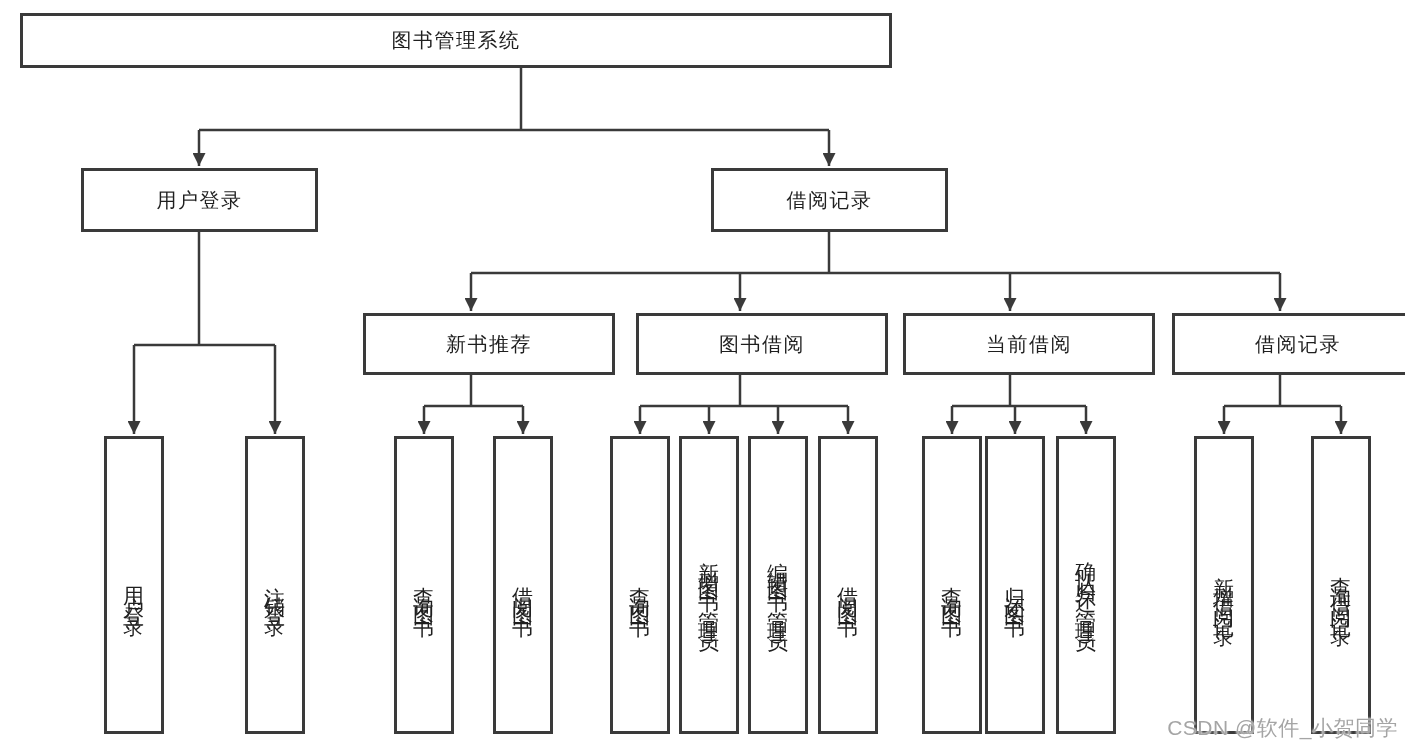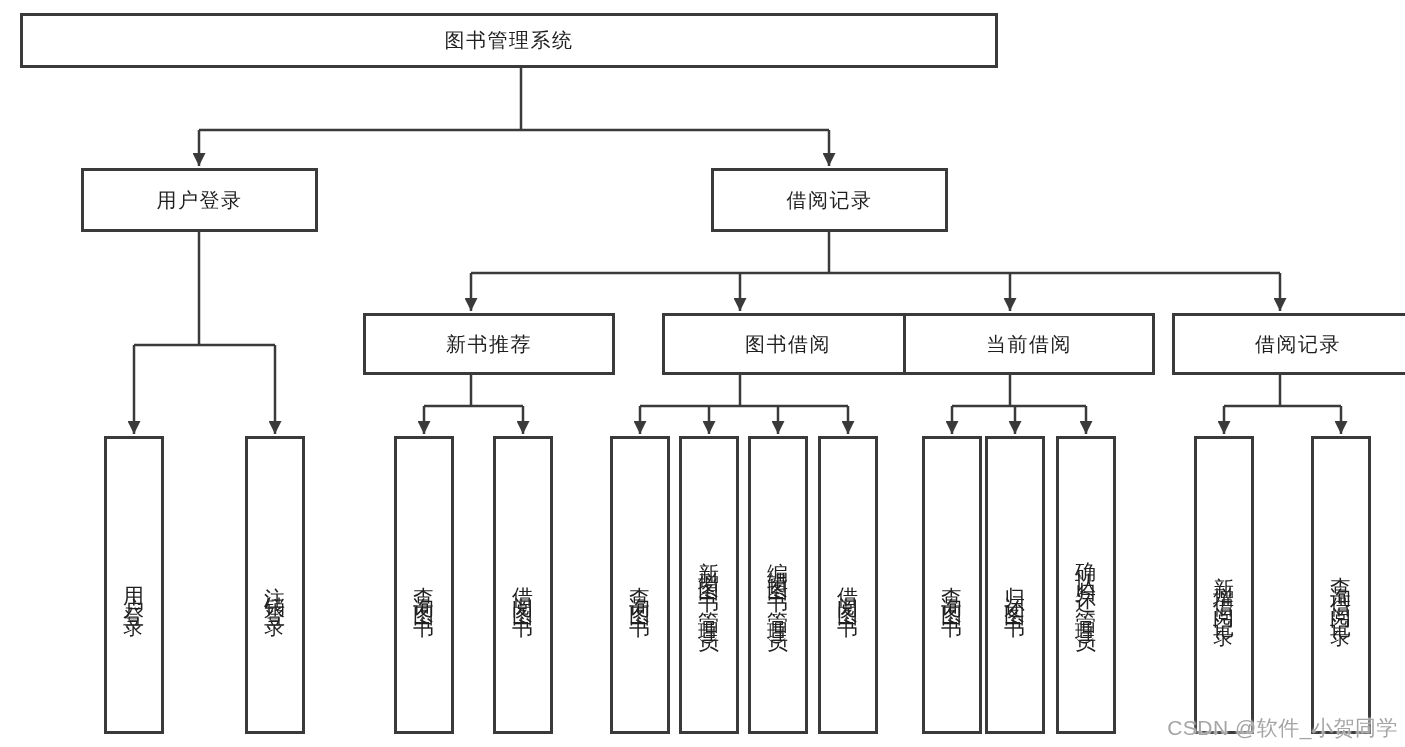--- a/index.html
+++ b/index.html
@@ -19,21 +19,21 @@
     display:flex;align-items:center;justify-content:center;
     color:#1f1f1f;
     z-index:2;
   }
   .hlabel{
     font-size:20px;
     letter-spacing:1.5px;
     color:#1f1f1f;
     white-space:nowrap;
   }
-  .root{left:20px;top:13px;width:978px;height:55px;}
+  .root{left:20px;top:13px;width:872px;height:55px;}
   .lvl2{top:168px;width:237px;height:64px;}
   .lvl3{top:313px;width:252px;height:62px;}
   .leaf{top:436px;width:60px;height:298px;}
   .vtext{
     writing-mode:vertical-rl;
     text-orientation:upright;
     font-size:21px;
     line-height:1;
     letter-spacing:10px;
     color:#1f1f1f;
@@ -112,21 +112,21 @@
   <div class="box lvl2" style="left:81px">
     <span class="hlabel">用户登录</span>
   </div>
   <div class="box lvl2" style="left:711px">
     <span class="hlabel">借阅记录</span>
   </div>
 
   <div class="box lvl3" style="left:363px">
     <span class="hlabel">新书推荐</span>
   </div>
-  <div class="box lvl3" style="left:662px">
+  <div class="box lvl3" style="left:636px">
     <span class="hlabel">图书借阅</span>
   </div>
   <div class="box lvl3" style="left:903px">
     <span class="hlabel">当前借阅</span>
   </div>
   <div class="box lvl3" style="left:1172px">
     <span class="hlabel">借阅记录</span>
   </div>
 
   <div class="box leaf" style="left:104px">

